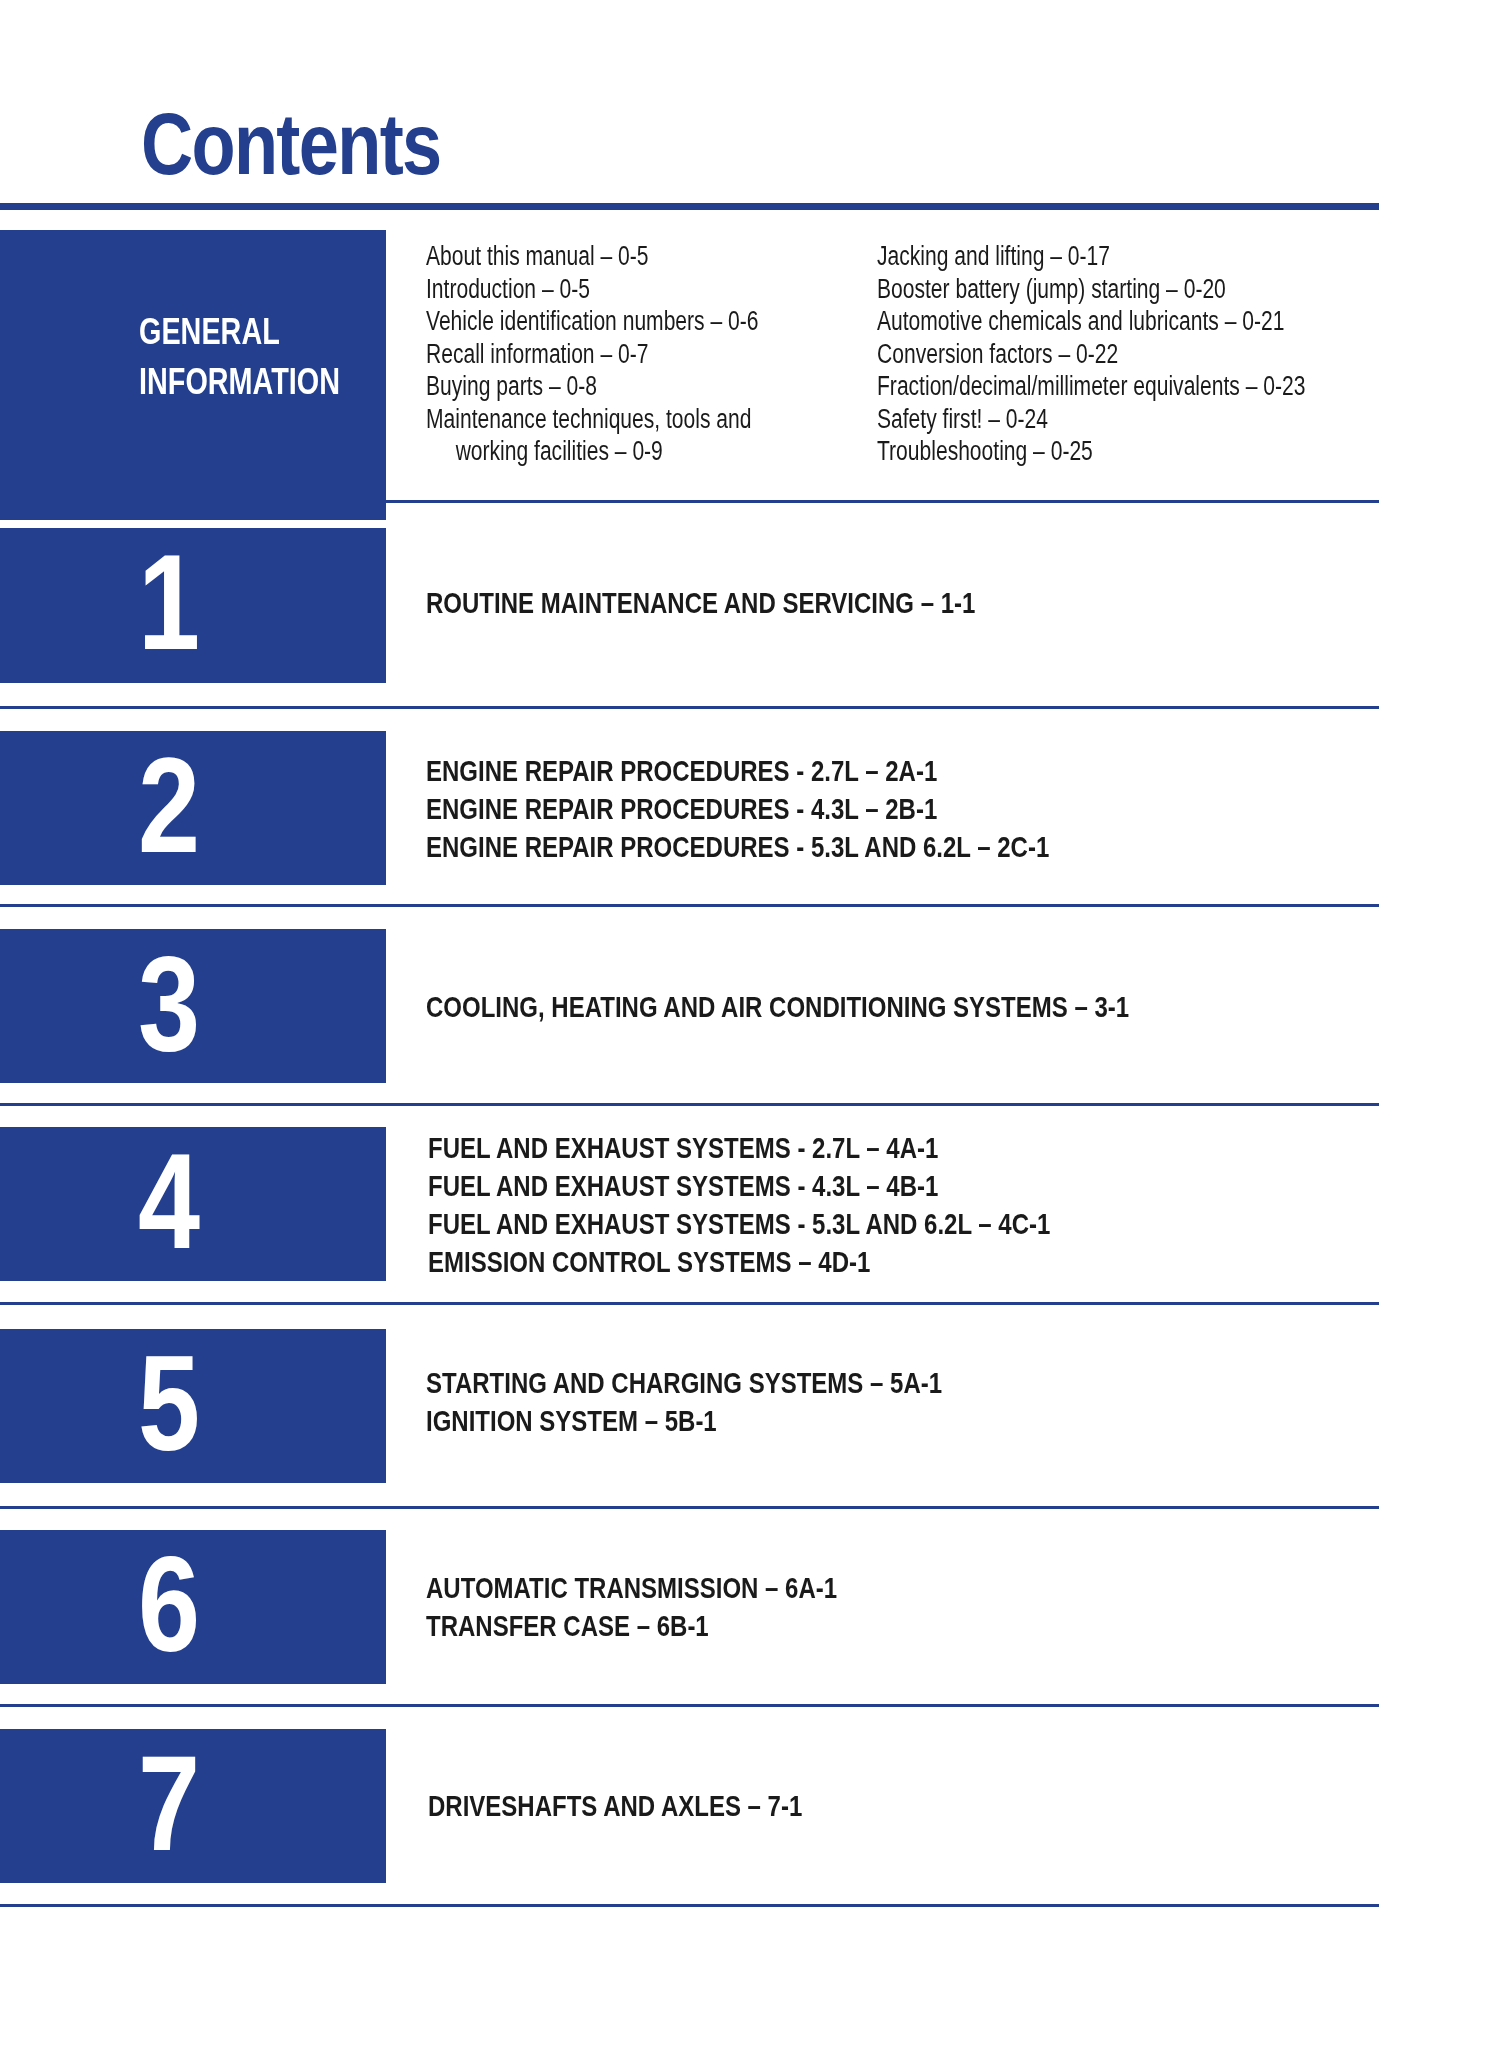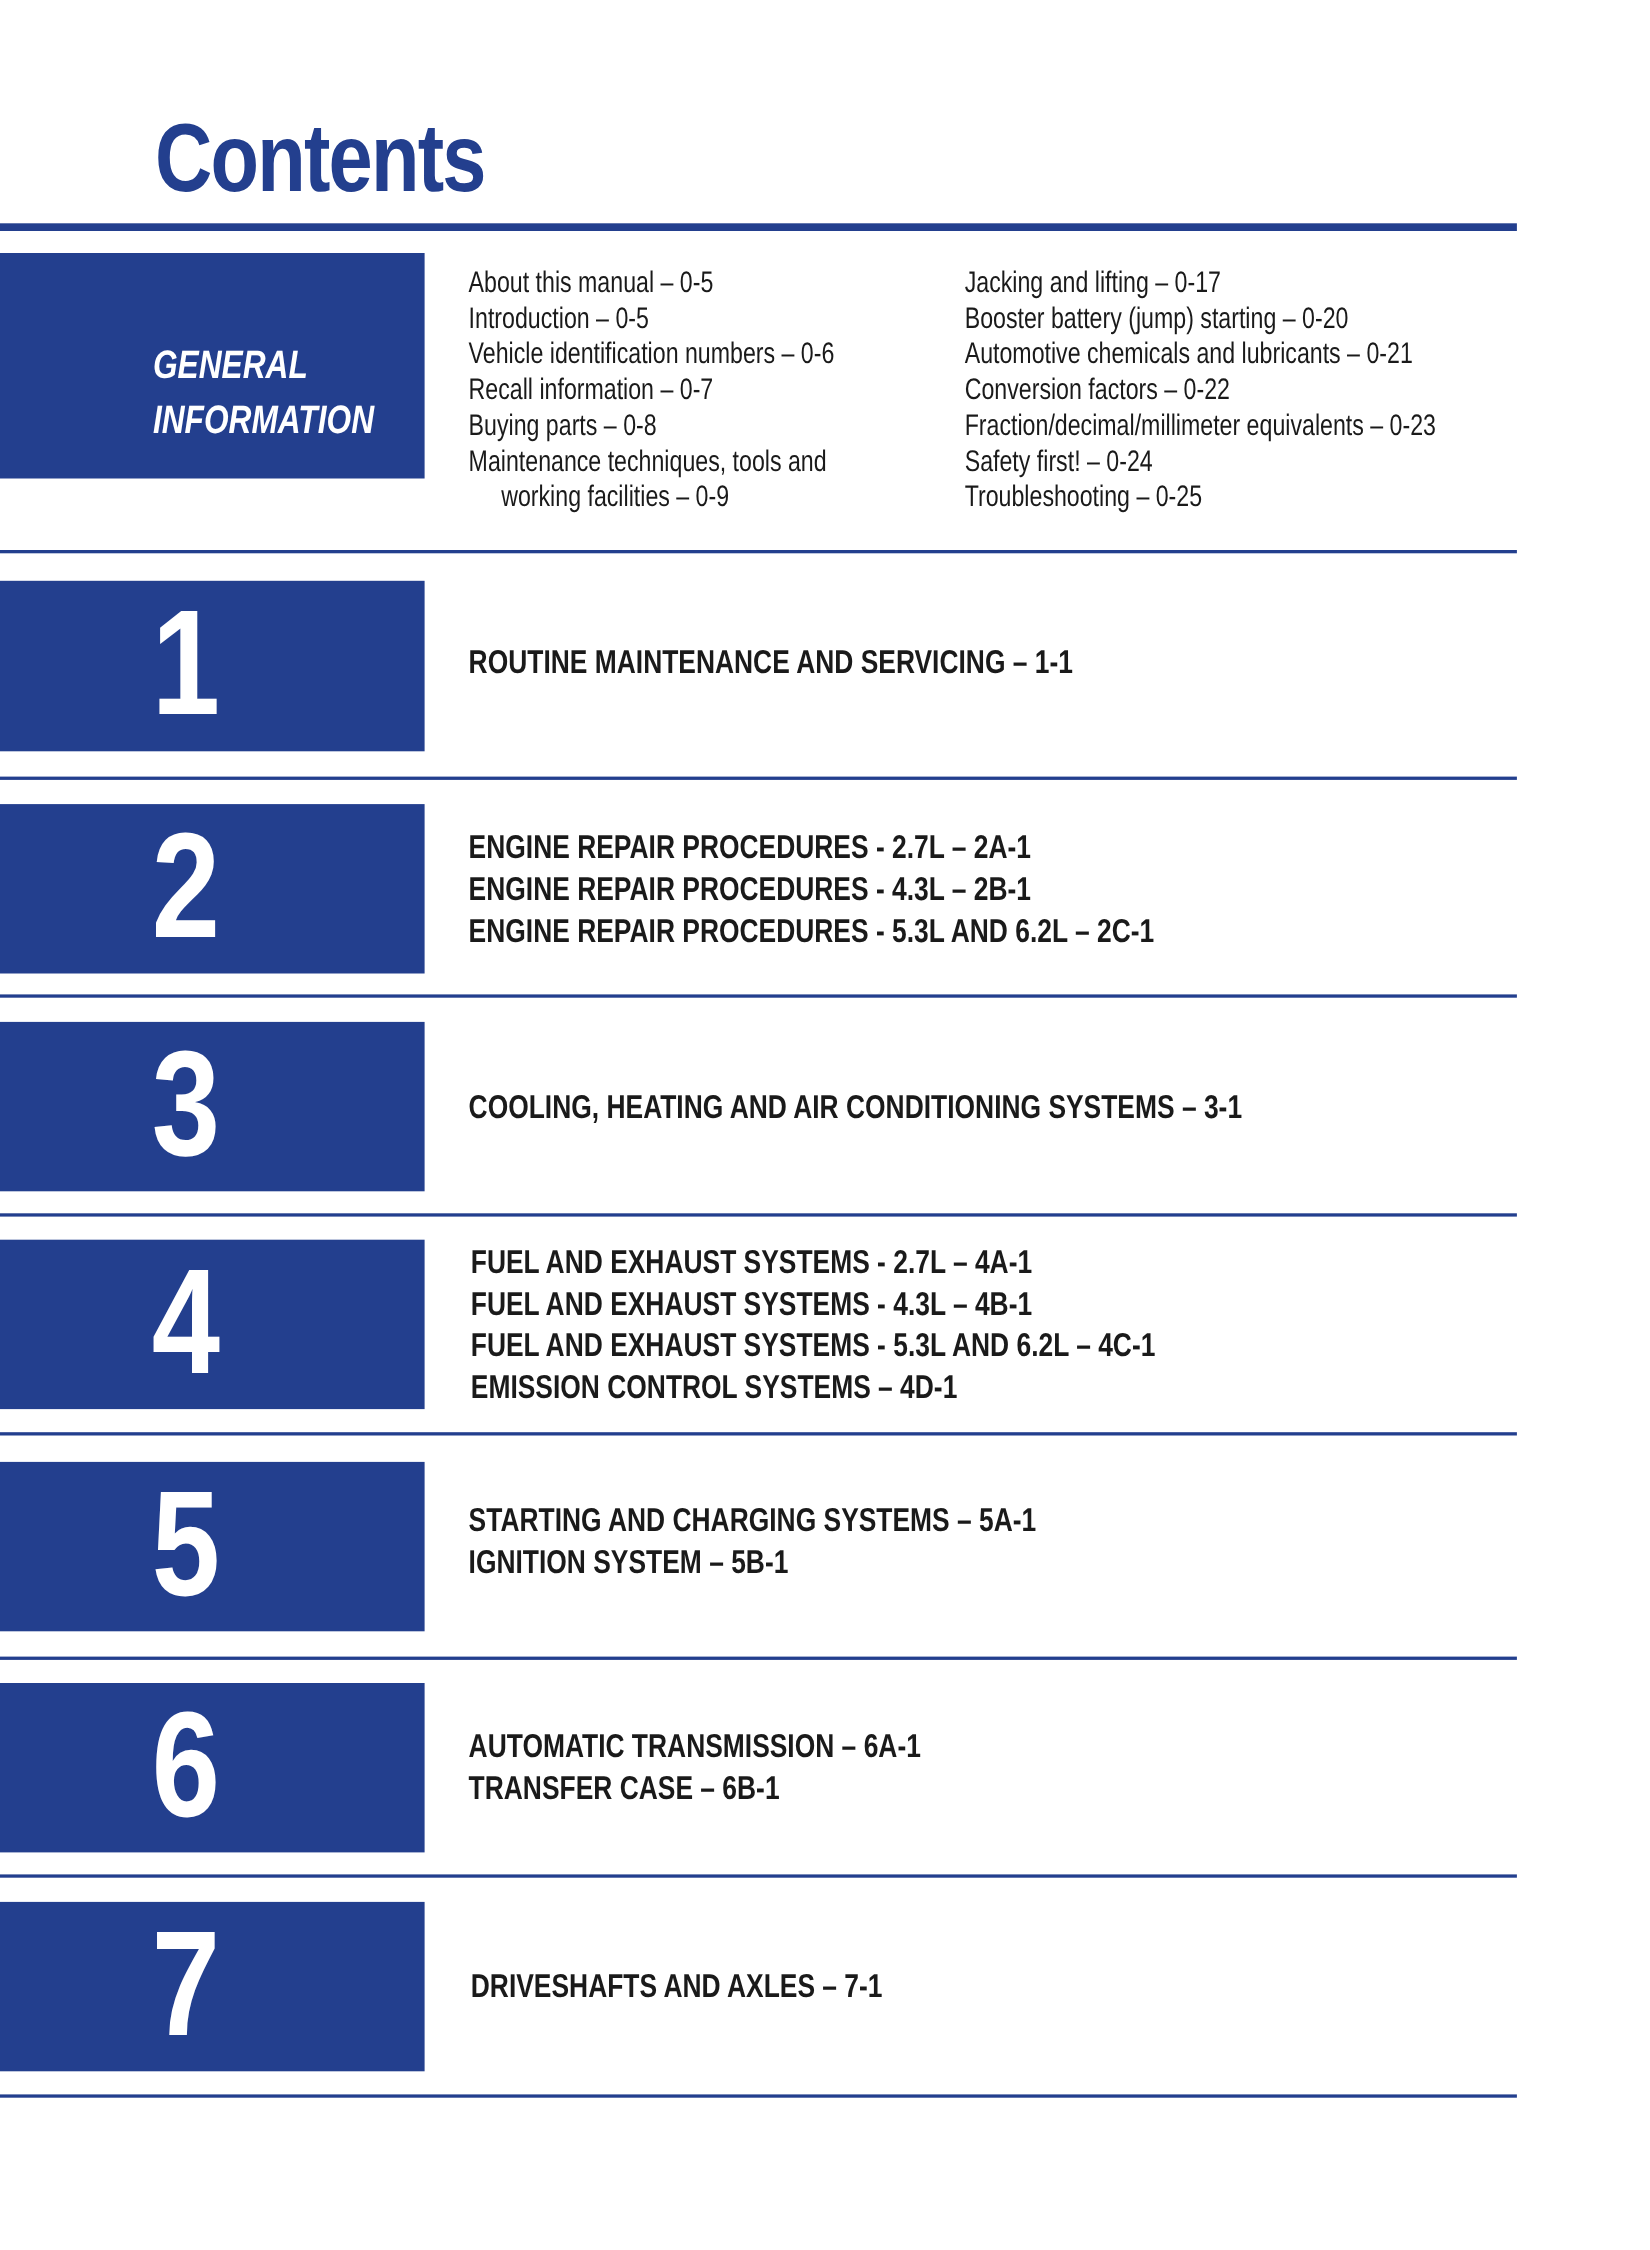--- a/index.html
+++ b/index.html
@@ -26,21 +26,21 @@
              line-height:38px; color:#1a1a1a; transform:scaleX(0.8);
              transform-origin:left top; white-space:nowrap; }
   .entries div { cursor:pointer; }
 </style>
 </head>
 <body>
 
 <h1 class="title">Contents</h1>
 <div class="rule thick" style="top:203px;"></div>
 
-<div class="box" style="top:230px;height:205px;font-style:italic;">
+<div class="box" style="top:230px;height:290px;">
   <div class="gi-label">
     <div>GENERAL</div>
     <div>INFORMATION</div>
   </div>
 </div>
 <div class="gi-col" style="left:426px;">
   <div>About this manual – 0-5</div>
   <div>Introduction – 0-5</div>
   <div>Vehicle identification numbers – 0-6</div>
   <div>Recall information – 0-7</div>

